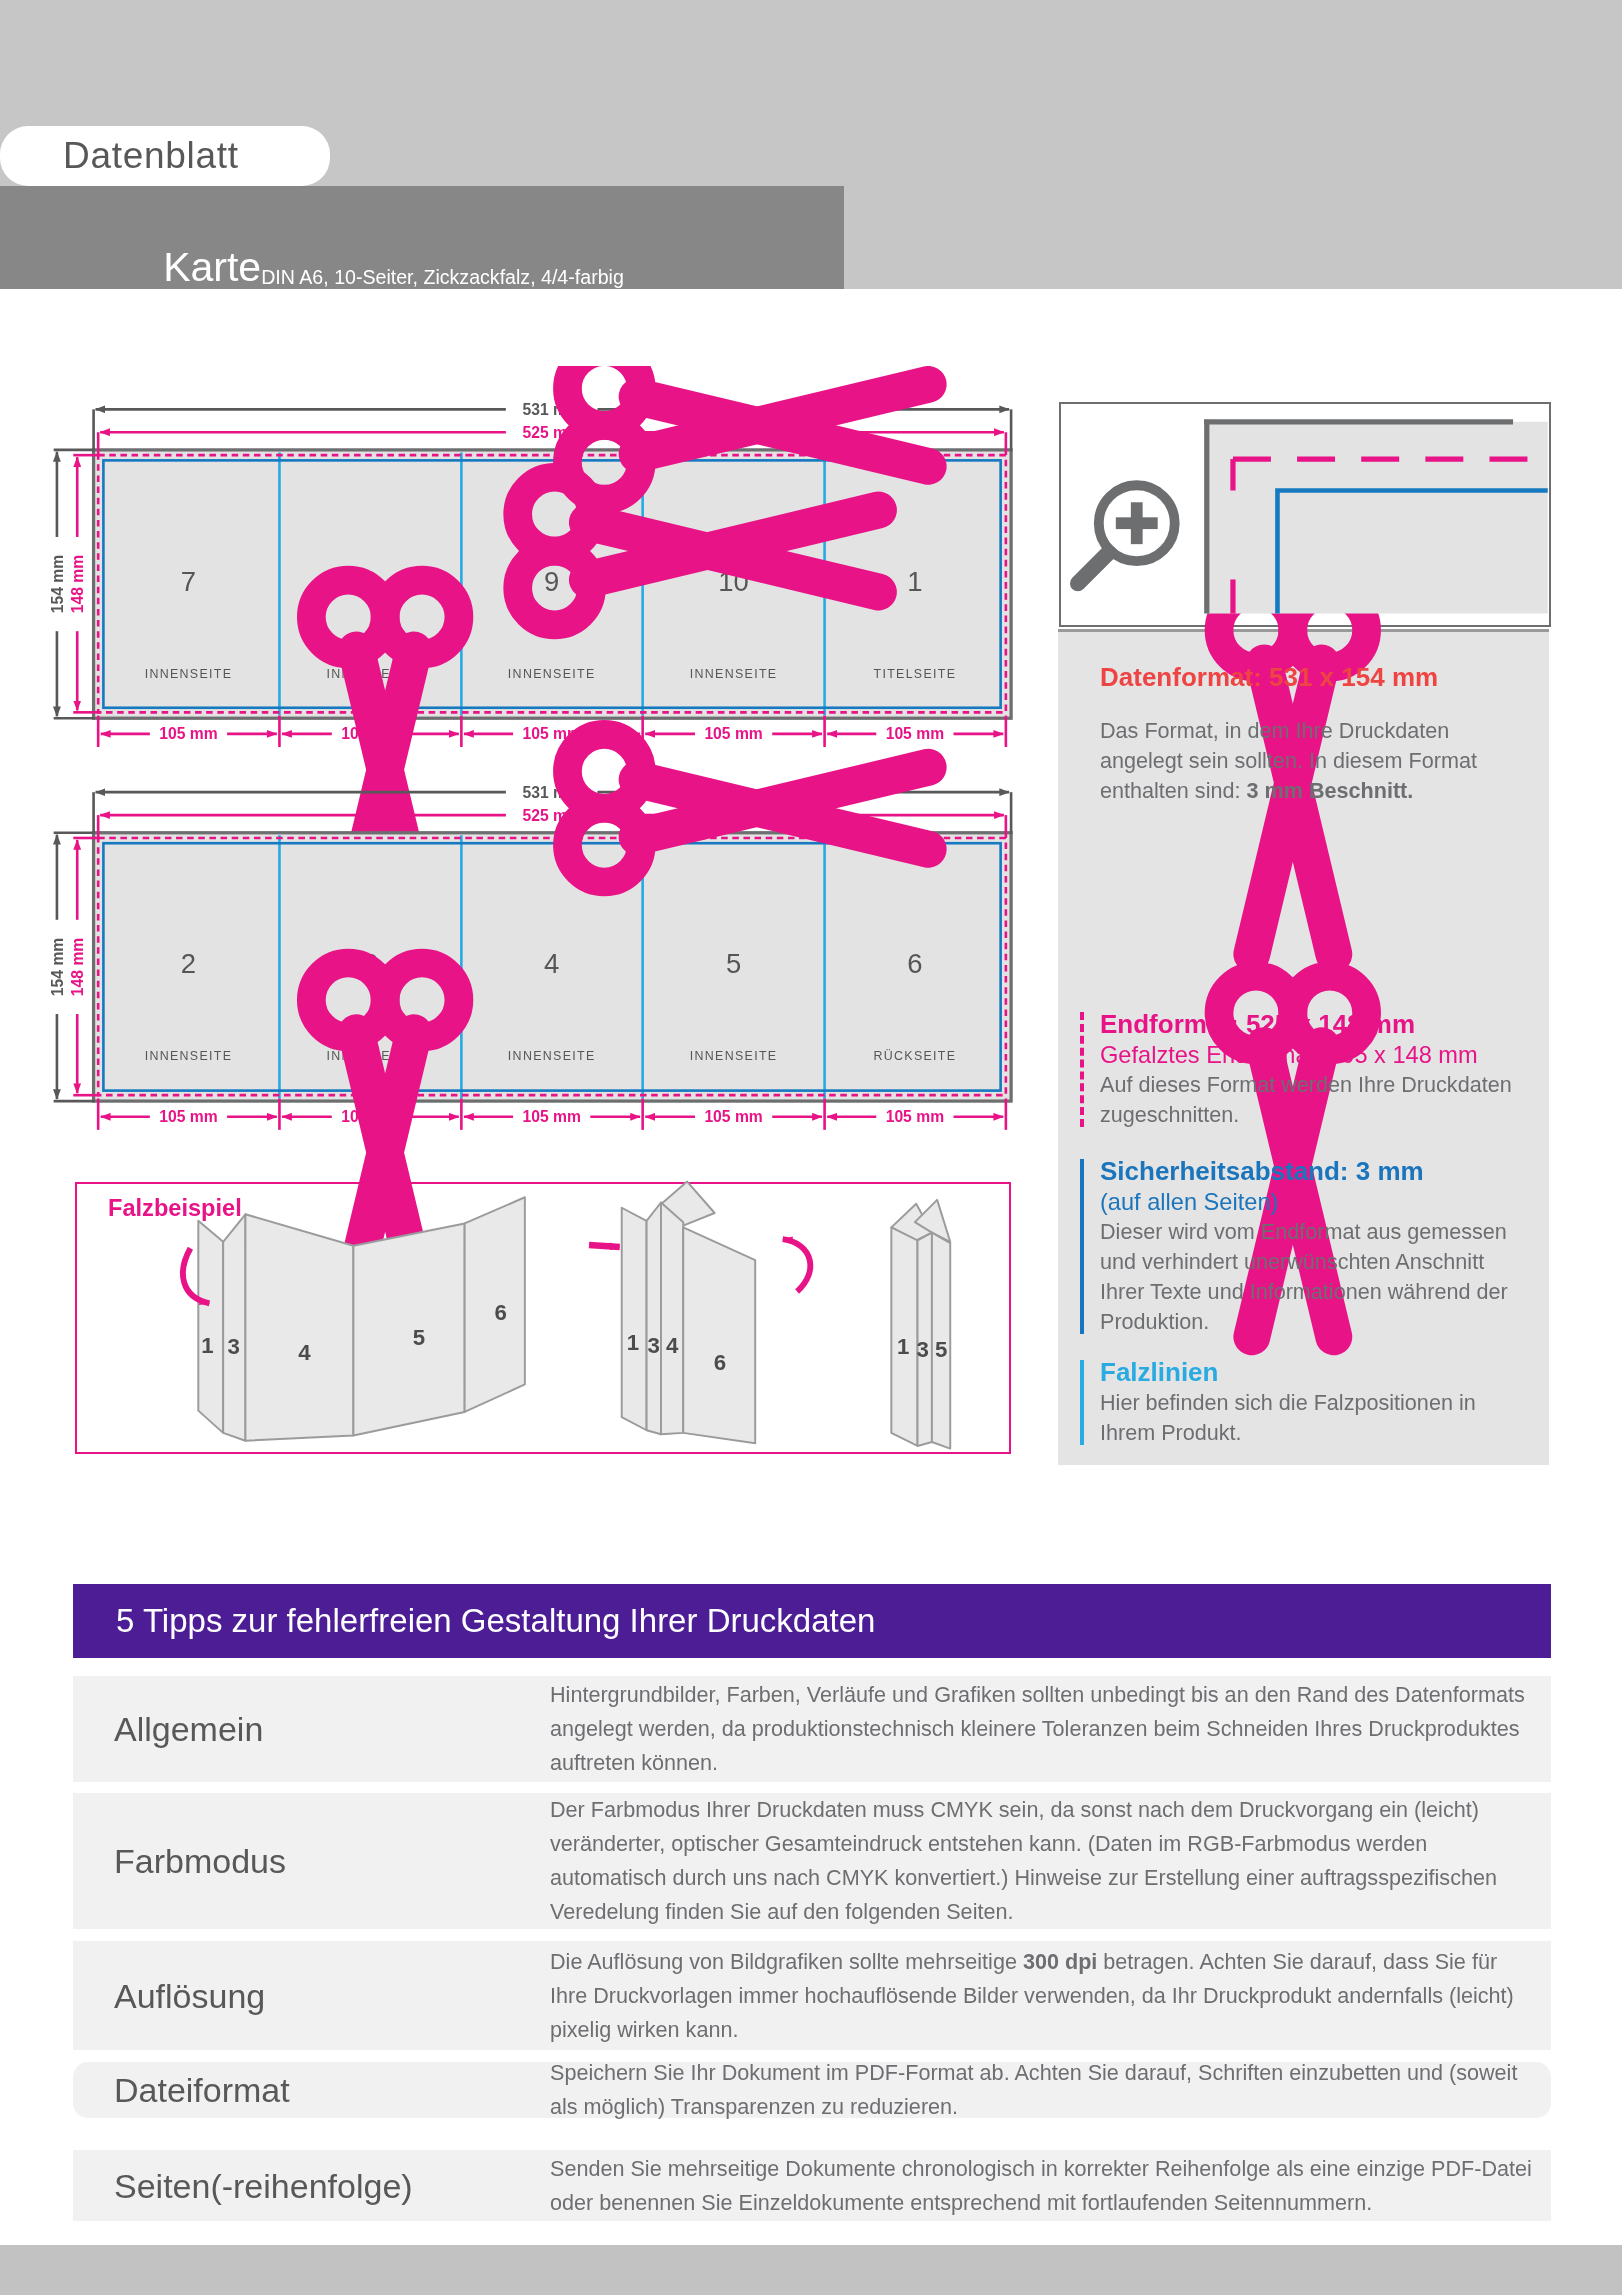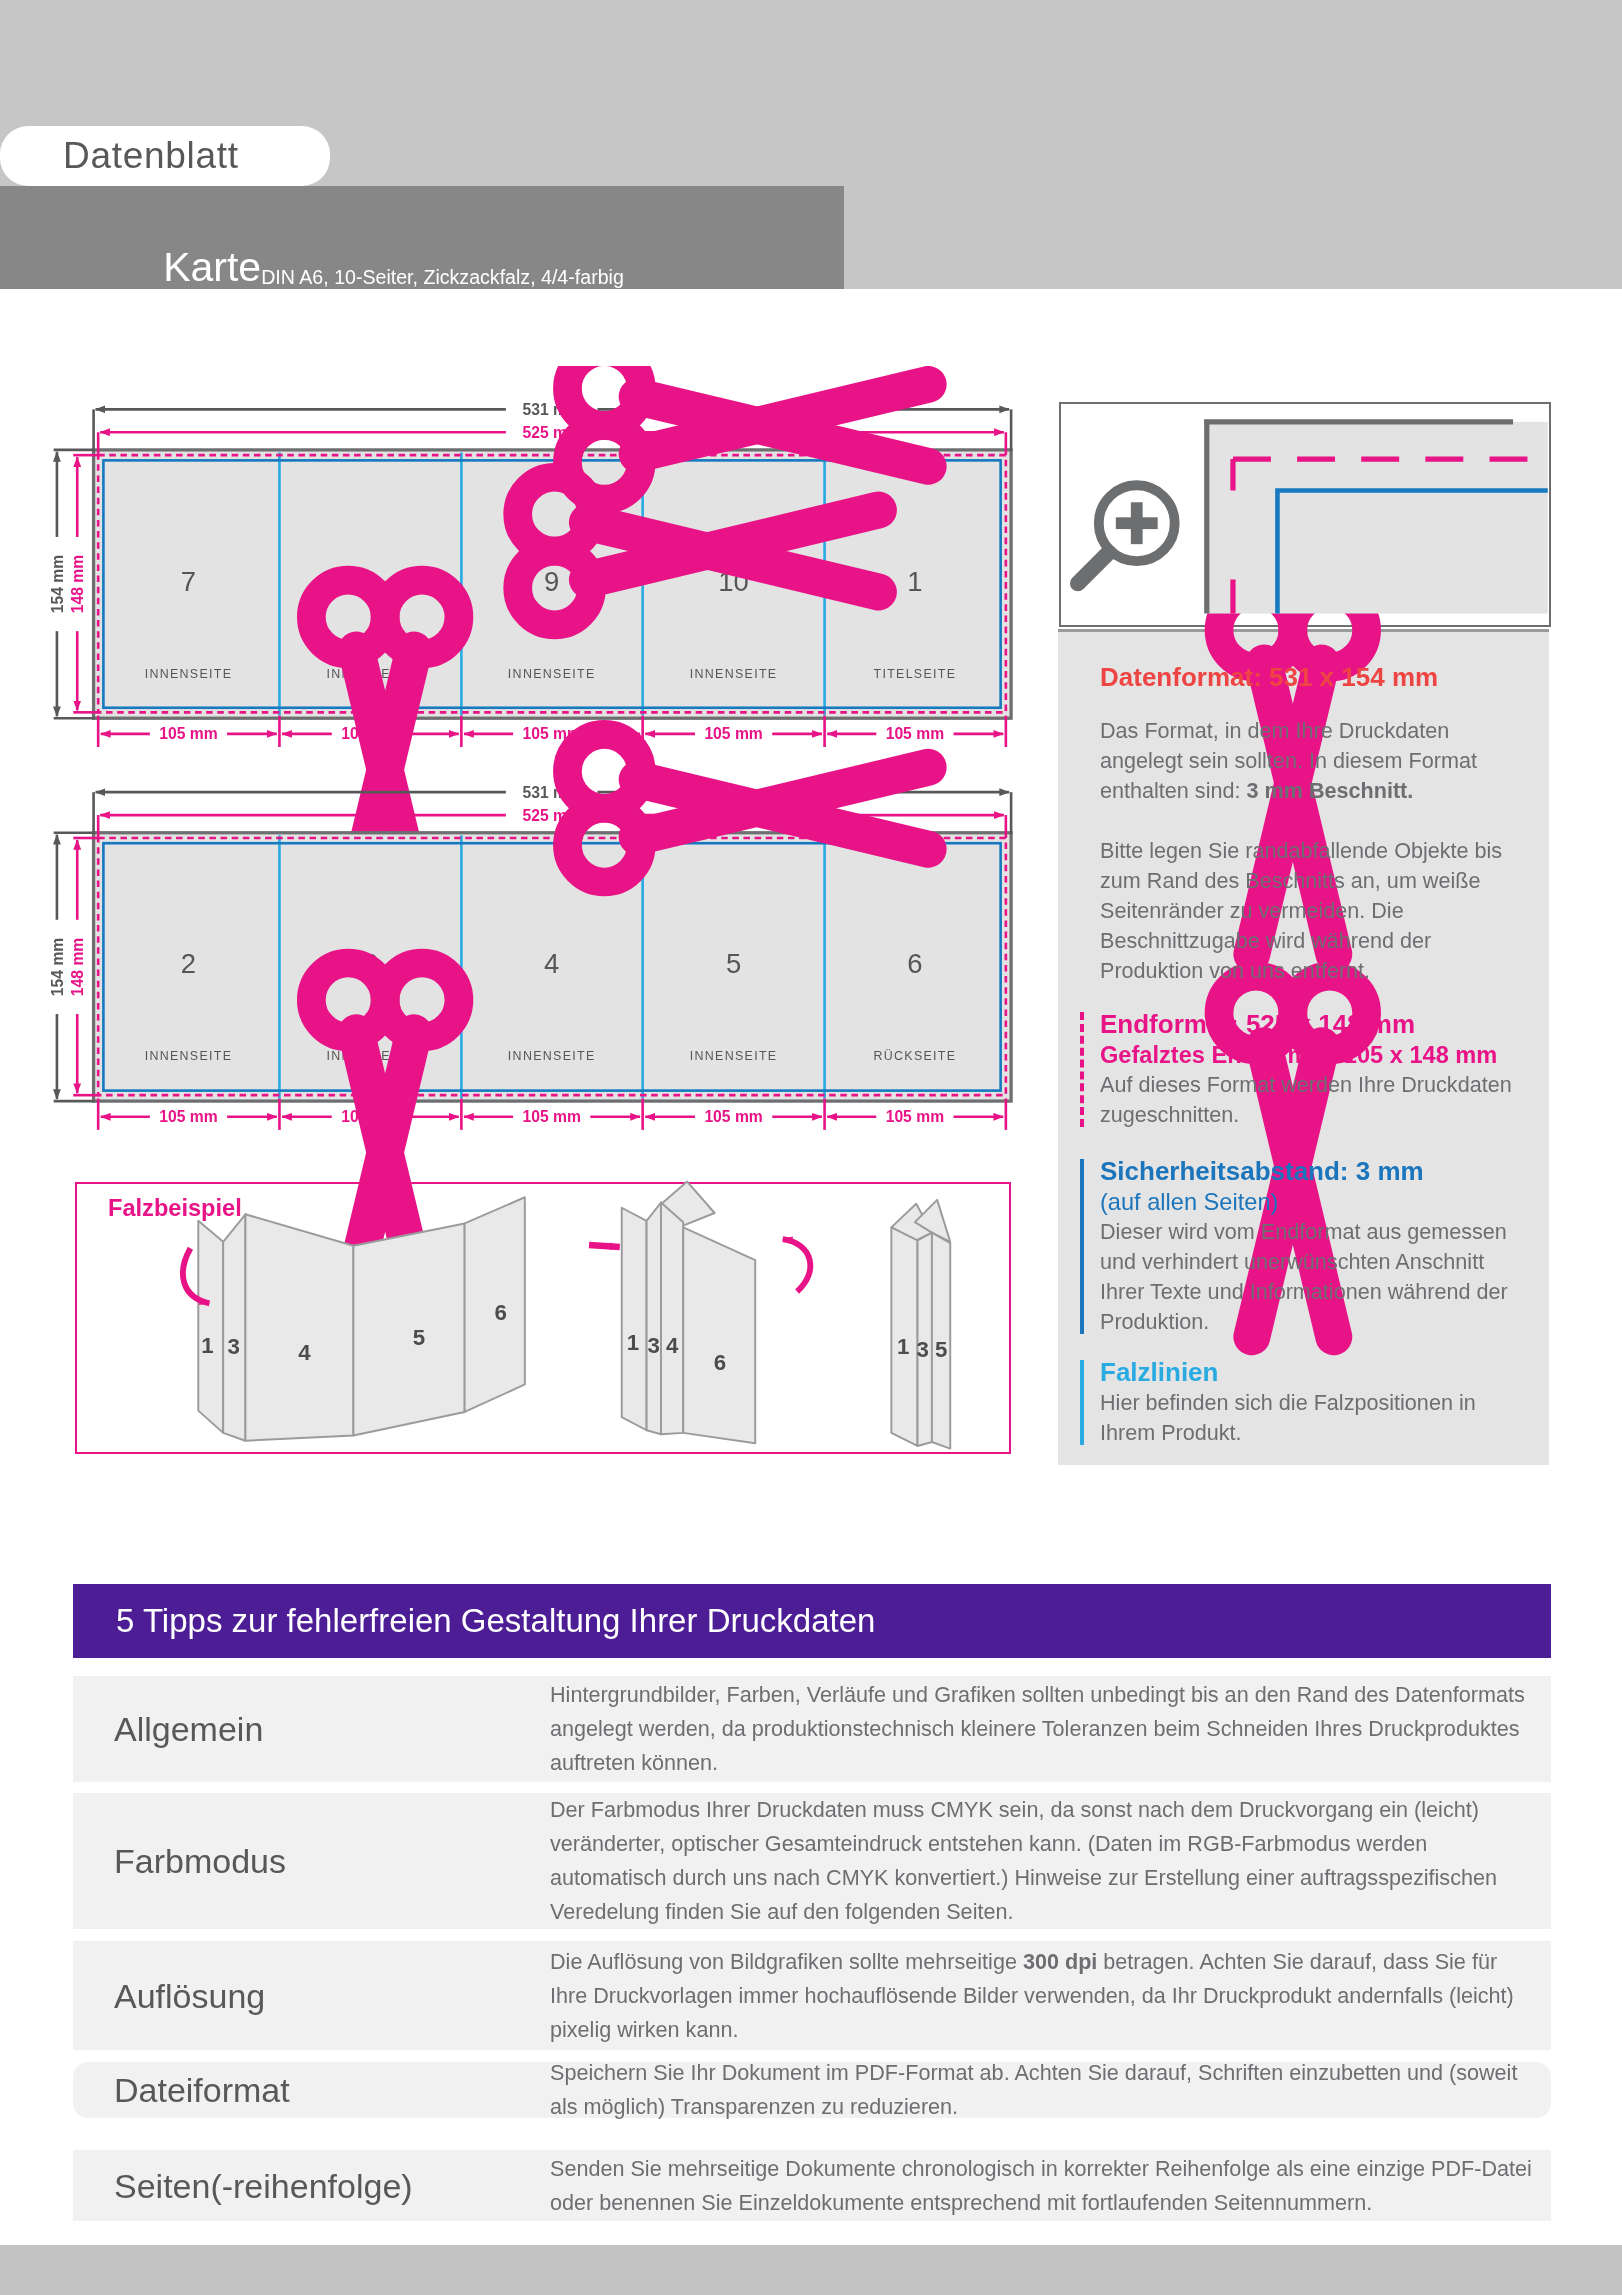--- a/index.html
+++ b/index.html
@@ -10,21 +10,21 @@
   .datenblatt-box{left:0;top:126px;width:330px;height:60px;background:#ffffff;display:flex;align-items:center;border-radius:28px;}
   .datenblatt-box span{padding-left:63px;font-size:37px;color:#58585a;letter-spacing:0.7px;}
   .band-dark{left:0;top:186px;width:844px;height:103px;background:#878787;display:flex;flex-direction:row;align-items:flex-end;justify-content:center;padding-right:57px;box-sizing:border-box;}
   .product-title{color:#ffffff;font-size:41px;font-weight:400;line-height:1.05;}
   .product-sub{color:#ffffff;font-size:19.6px;font-weight:400;margin-top:6.5px;}
   
   .illus-box{left:1059px;top:402px;width:492px;height:225px;background:#ffffff;border:2.6px solid #6d6e70;box-sizing:border-box;}
   .info-box{left:1058px;top:629px;width:491px;height:836px;background:#e4e4e4;border-top:3.9px solid #9a9a9a;box-sizing:border-box;}
   .sec{position:absolute;left:42px;width:425px;}
   .sec-h{font-size:26px;font-weight:700;line-height:31px;}
-  .sec-h2{font-size:23.6px;font-weight:700;line-height:30px;}
+  .sec-h2{font-size:23.6px;font-weight:400;line-height:30px;}
   .sec-body{font-size:21.6px;line-height:30px;color:#6d6e71;}
   .c-dark{color:#ef4444;}
   .c-mag{color:#e81387;}
   .c-blue{color:#1b75bc;}
   .c-cyan{color:#29abe2;}
   .bar::before{content:"";position:absolute;left:-19.6px;top:2.6px;bottom:2.6px;width:0;}
   .bar-dashed::before{border-left:4.6px dashed #e81387;}
   .bar-blue::before{border-left:4.6px solid #1b75bc;}
   .bar-cyan::before{border-left:4.6px solid #29abe2;}
   
@@ -308,21 +308,20 @@
       <text class="t-fold" x="1410" y="2074" text-anchor="middle" stroke="none">3</text>
       <text class="t-fold" x="1438" y="2074" text-anchor="middle" stroke="none">5</text>
     </g>
   </g>
 </svg>
 
 <div class="abs" style="left:1058px;top:629px;width:491px;height:836px;">
   <div class="sec" style="top:33px;">
     <div class="sec-h c-dark">Datenformat: 531 x 154 mm</div>
     <div class="sec-body" style="margin-top:23px;"><span>Das Format, in dem Ihre Druckdaten angelegt sein sollten. In diesem Format enthalten sind: </span><b>3 mm Beschnitt.</b></div>
-    <div class="sec-body" style="margin-top:30px;">Bitte legen Sie randabfallende Objekte bis zum Rand des Beschnitts an, um weiße Seitenränder zu vermeiden. Die Beschnittzugabe wird während der Produktion von uns entfernt.</div>
   </div>
   <div class="sec bar bar-dashed" style="top:380px;">
     <div class="sec-h c-mag">Endformat: 525 x 148 mm</div>
     <div class="sec-h2 c-mag">Gefalztes Endformat: 105 x 148 mm</div>
     <div class="sec-body">Auf dieses Format werden Ihre Druckdaten zugeschnitten.</div>
   </div>
   <div class="sec bar bar-blue" style="top:527px;">
     <div class="sec-h c-blue">Sicherheitsabstand: 3 mm</div>
     <div class="sec-h2 c-blue" style="font-weight:400;">(auf allen Seiten)</div>
     <div class="sec-body">Dieser wird vom Endformat aus gemessen und verhindert unerwünschten Anschnitt Ihrer Texte und Informationen während der Produktion.</div>

